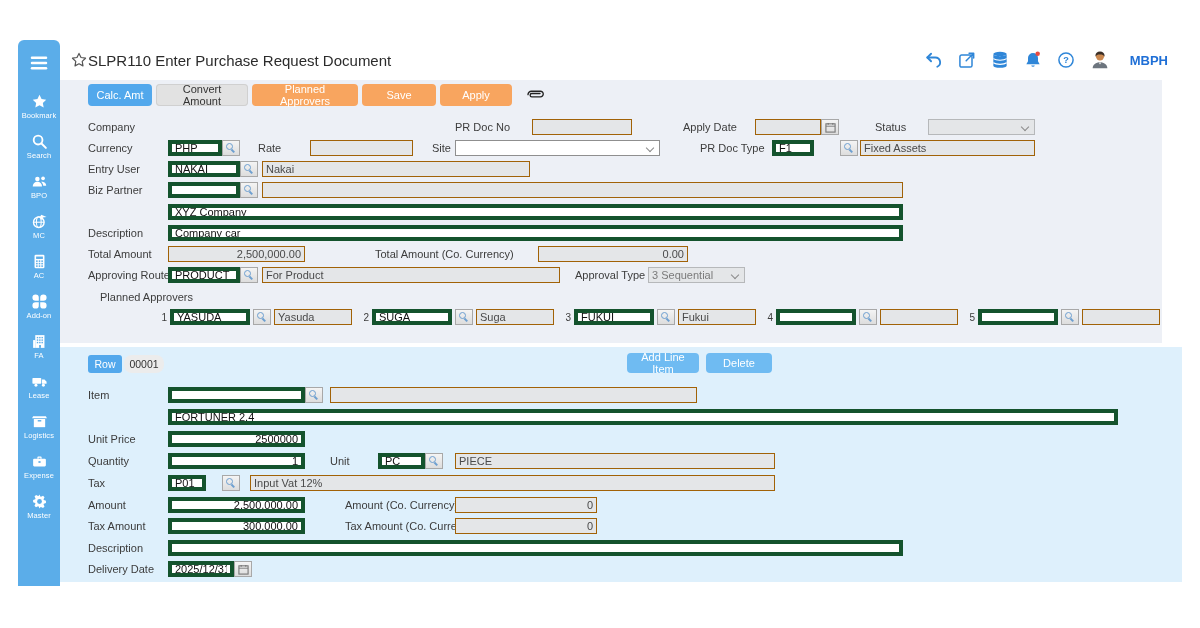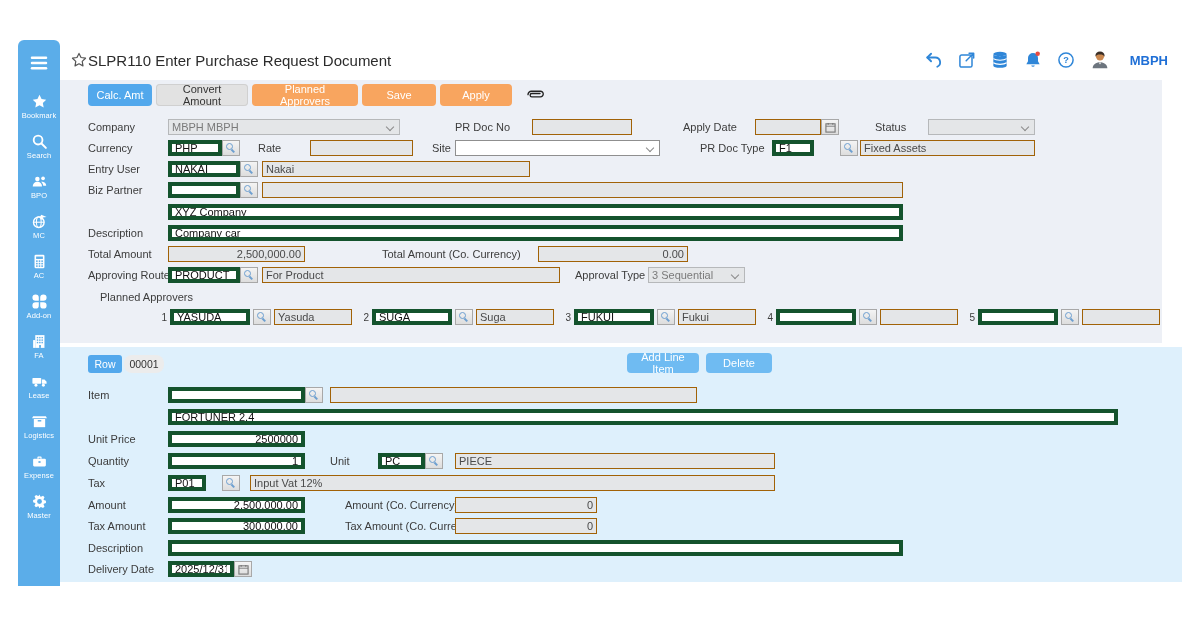--- a/index.html
+++ b/index.html
@@ -221,21 +221,20 @@
       <button class="btn btn-blue" style="left:28px;top:4px;width:64px">Calc. Amt</button>
       <button class="btn btn-gray" style="left:96px;top:4px;width:92px">Convert Amount</button>
       <button class="btn btn-orange" style="left:192px;top:4px;width:106px">Planned Approvers</button>
       <button class="btn btn-orange" style="left:302px;top:4px;width:74px">Save</button>
       <button class="btn btn-orange" style="left:380px;top:4px;width:72px">Apply</button>
       <svg class="clip" style="left:462px;top:8px" width="24" height="13" viewBox="0 0 28 14">
           <path d="M7 7.2a4 4 0 0 1 4-4h10.5a3.3 3.3 0 1 1 0 6.6H11.5a2 2 0 1 1 0-4H21" fill="none" stroke="#222" stroke-width="1.6" stroke-linecap="round"></path>
         </svg>
 
       <div class="lbl" style="left:28px;top:39px">Company</div>
-      <div class="fld sel" style="left:108px;top:39px;width:232px"><span>MBPH MBPH</span><span class="chev"></span></div>
       <div class="lbl" style="left:395px;top:39px">PR Doc No</div>
       <div class="fld gray" style="left:472px;top:39px;width:100px"></div>
       <div class="lbl" style="left:623px;top:39px">Apply Date</div>
       <div class="fld gray" style="left:695px;top:39px;width:66px"></div>
       <button class="calbtn" style="left:761px;top:39px">
           <svg width="11" height="11" viewBox="0 0 12 12">
             <rect x="1" y="2" width="10" height="9" fill="none" stroke="#777" stroke-width="1.2"></rect>
             <path d="M1 4.6h10" stroke="#777" stroke-width="1"></path>
             <path d="M3.5 1v2M8.5 1v2" stroke="#777" stroke-width="1.2"></path>
           </svg>
@@ -273,21 +272,21 @@
         </button>
       <div class="fld gray" style="left:202px;top:102px;width:641px"></div>
 
       <input class="fld" style="left: 108px; top: 124px; width: 735px;" value="XYZ Company">
 
       <div class="lbl" style="left:28px;top:145px">Description</div>
       <input class="fld" style="left: 108px; top: 145px; width: 735px;" value="Company car">
 
       <div class="lbl" style="left:28px;top:166px">Total Amount</div>
       <div class="fld gray num" style="left:108px;top:166px;width:137px">2,500,000.00</div>
-      <div class="lbl" style="left:322px;top:166px">Total Amount (Co. Currency)</div>
+      <div class="lbl" style="left:315px;top:166px">Total Amount (Co. Currency)</div>
       <div class="fld gray num" style="left:478px;top:166px;width:150px">0.00</div>
 
       <div class="lbl" style="left:28px;top:187px">Approving Route</div>
       <input class="fld" style="left: 108px; top: 187px; width: 72px;" value="PRODUCT">
       <button class="lookup" style="left:180px;top:187px">
           <span class="mag"></span>
         </button>
       <div class="fld gray" style="left:202px;top:187px;width:298px">For Product</div>
       <div class="lbl" style="left:515px;top:187px">Approval Type</div>
       <div class="fld sel" style="left:588px;top:187px;width:97px"><span>3 Sequential</span><span class="chev"></span></div>

